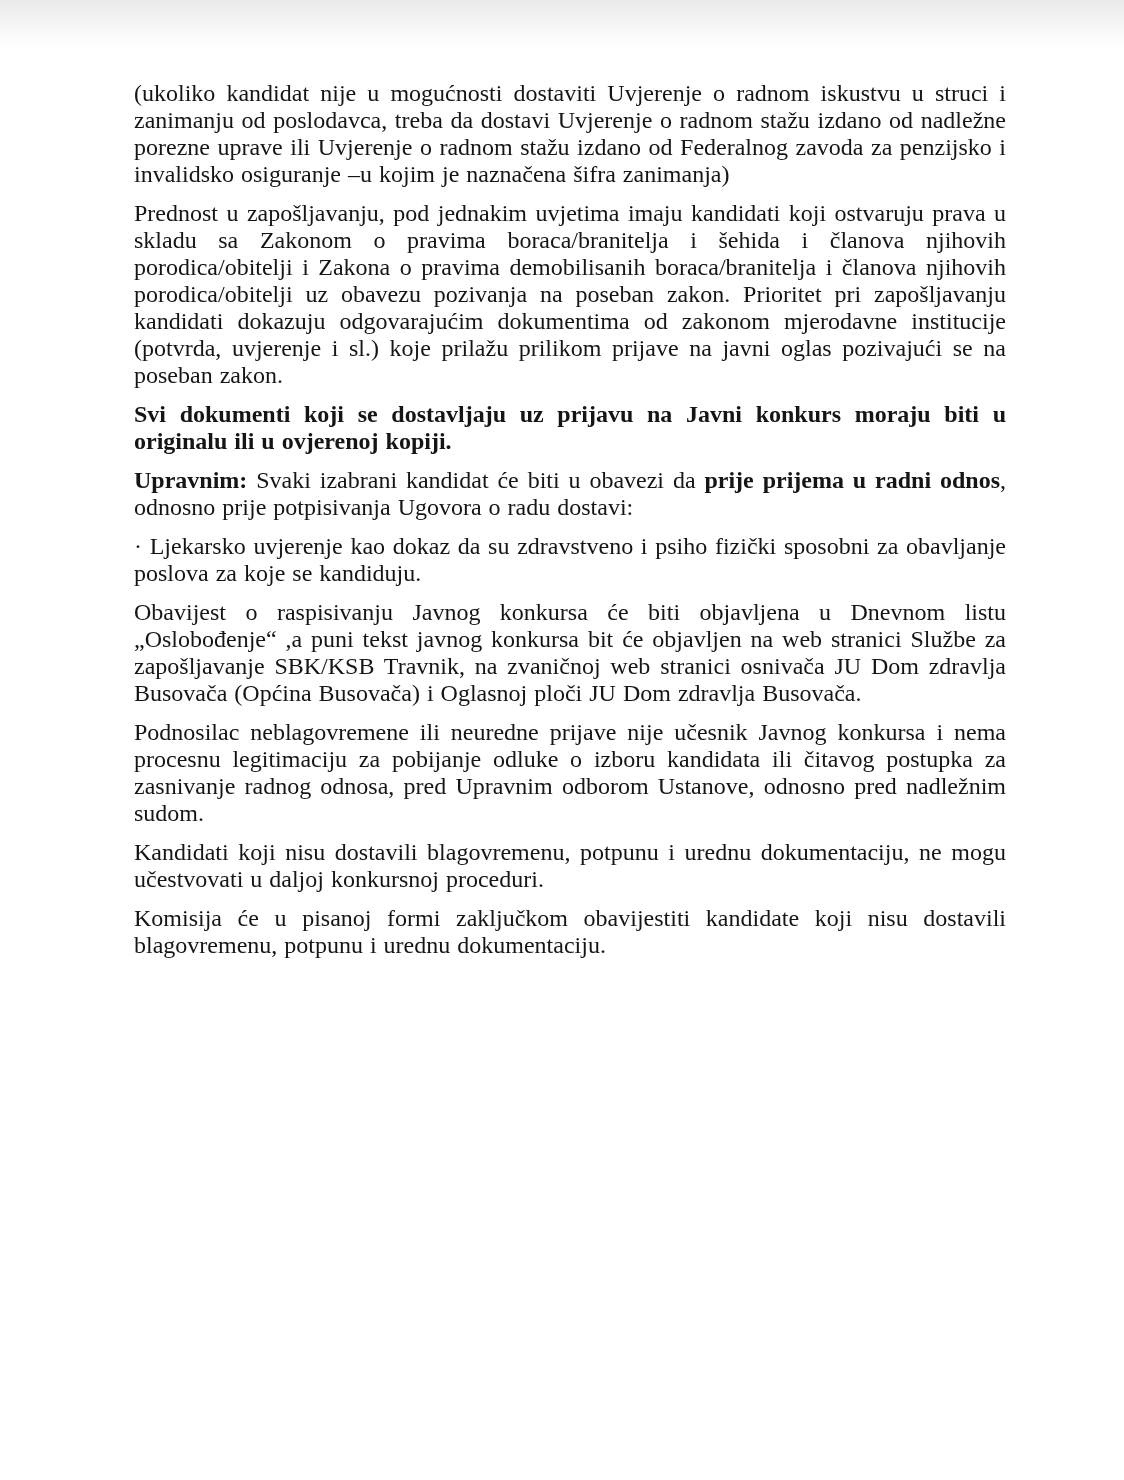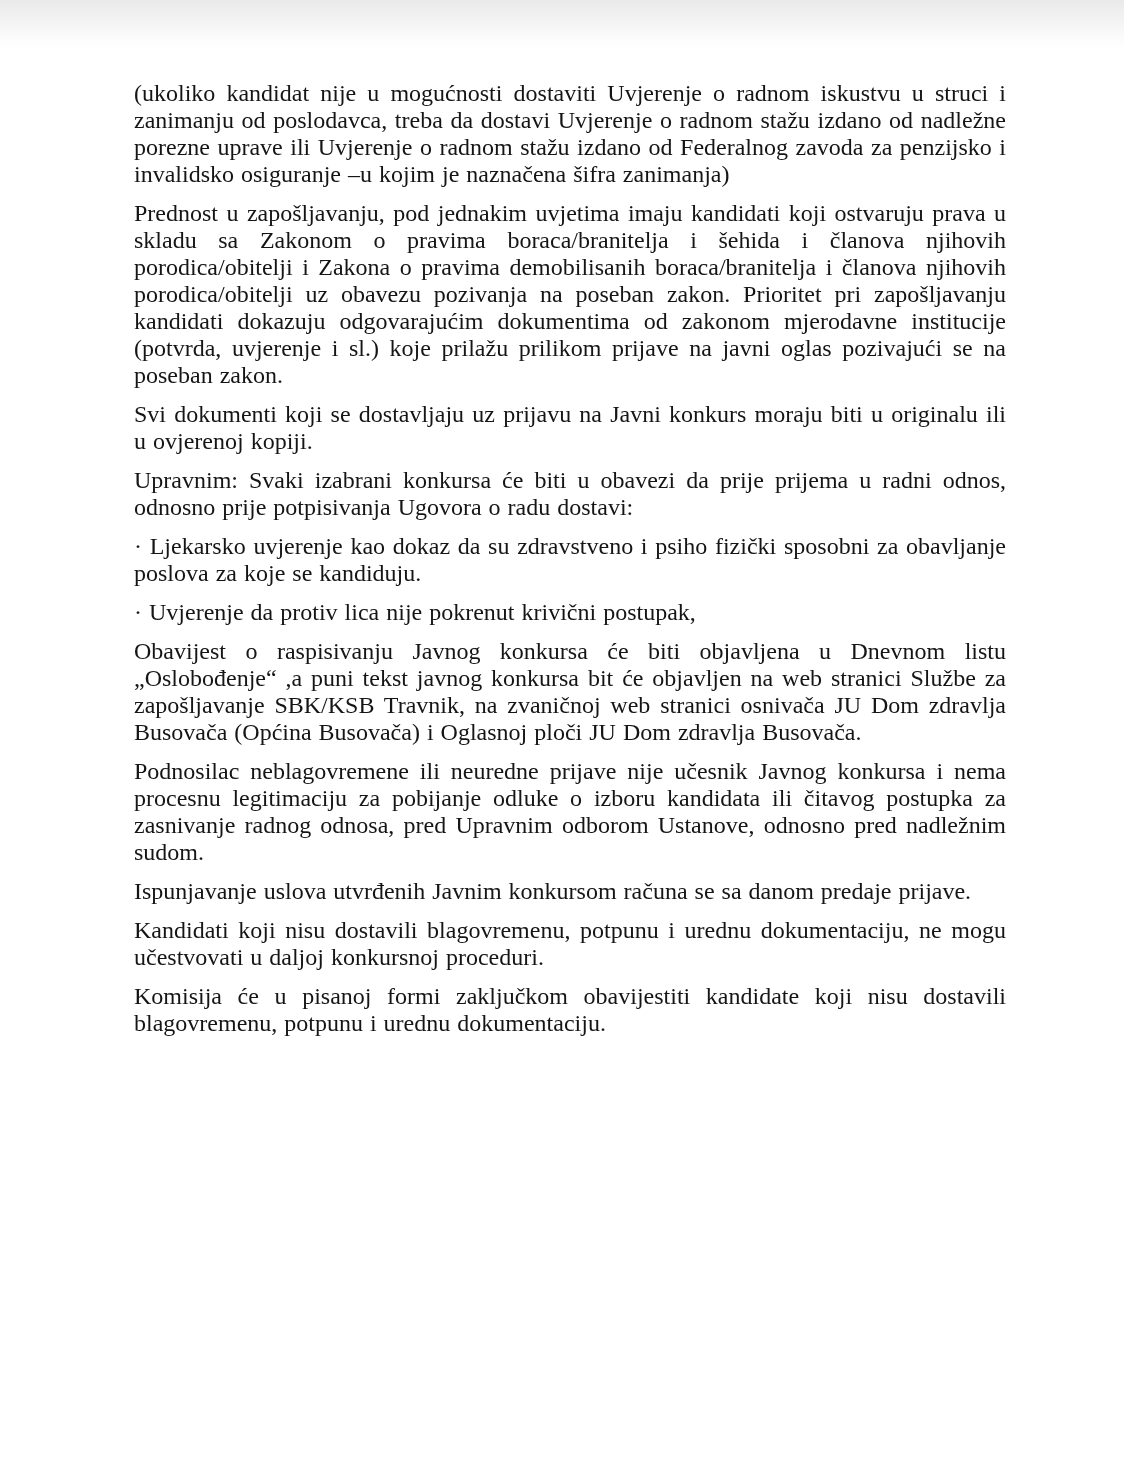--- a/index.html
+++ b/index.html
@@ -32,32 +32,30 @@
   .doc p {
     margin: 0 0 12px 9px;
     font-size: 24px;
     line-height: 27px;
     text-align: justify;
     text-justify: inter-word;
     word-spacing: 1px;
     letter-spacing: 0px;
   }
   .doc p:last-child { margin-bottom: 0; }
-  .doc .b { font-weight: normal; }
+  .doc .b { font-weight: bold; }
 </style>
 </head>
 <body>
 
 <div class="page-top-shadow"></div>
 
 <main class="doc" id="document-body">
     <p><span>(ukoliko kandidat nije u mogućnosti dostaviti Uvjerenje o radnom iskustvu u struci i zanimanju od poslodavca, treba da dostavi Uvjerenje o radnom stažu izdano od nadležne porezne uprave ili Uvjerenje o radnom stažu izdano od Federalnog zavoda za penzijsko i invalidsko osiguranje –u kojim je naznačena šifra zanimanja)</span></p>
     <p><span>Prednost u zapošljavanju, pod jednakim uvjetima imaju kandidati koji ostvaruju prava u skladu sa Zakonom o pravima boraca/branitelja i šehida i članova njihovih porodica/obitelji i Zakona o pravima demobilisanih boraca/branitelja i članova njihovih porodica/obitelji uz obavezu pozivanja na poseban zakon. Prioritet pri zapošljavanju kandidati dokazuju odgovarajućim dokumentima od zakonom mjerodavne institucije (potvrda, uvjerenje i sl.) koje prilažu prilikom prijave na javni oglas pozivajući se na poseban zakon.</span></p>
     <p><span class="b">Svi dokumenti koji se dostavljaju uz prijavu na Javni konkurs moraju biti u originalu ili u ovjerenoj kopiji.</span></p>
-    <p><span class="b">Upravnim:</span><span> Svaki izabrani konkursa će biti u obavezi da </span><span class="b">prije prijema u radni odnos</span><span>, odnosno prije potpisivanja Ugovora o radu dostavi:</span></p>
+    <p><span class="b">Upravnim:</span><span> Svaki izabrani kandidat će biti u obavezi da </span><span class="b">prije prijema u radni odnos</span><span>, odnosno prije potpisivanja Ugovora o radu dostavi:</span></p>
     <p><span>· Ljekarsko uvjerenje kao dokaz da su zdravstveno i psiho fizički sposobni za obavljanje poslova za koje se kandiduju.</span></p>
-    <p><span>· Uvjerenje da protiv lica nije pokrenut krivični postupak,</span></p>
     <p><span>Obavijest o raspisivanju Javnog konkursa će biti objavljena u Dnevnom listu „Oslobođenje“ ,a puni tekst javnog konkursa bit će objavljen na web stranici Službe za zapošljavanje SBK/KSB Travnik, na zvaničnoj web stranici osnivača JU Dom zdravlja Busovača (Općina Busovača) i Oglasnoj ploči JU Dom zdravlja Busovača.</span></p>
     <p><span>Podnosilac neblagovremene ili neuredne prijave nije učesnik Javnog konkursa i nema procesnu legitimaciju za pobijanje odluke o izboru kandidata ili čitavog postupka za zasnivanje radnog odnosa, pred Upravnim odborom Ustanove, odnosno pred nadležnim sudom.</span></p>
-    <p><span>Ispunjavanje uslova utvrđenih Javnim konkursom računa se sa danom predaje prijave.</span></p>
     <p><span>Kandidati koji nisu dostavili blagovremenu, potpunu i urednu dokumentaciju, ne mogu učestvovati u daljoj konkursnoj proceduri.</span></p>
     <p><span>Komisija će u pisanoj formi zaključkom obavijestiti kandidate koji nisu dostavili blagovremenu, potpunu i urednu dokumentaciju.</span></p>
   </main>
 
 </body></html>

